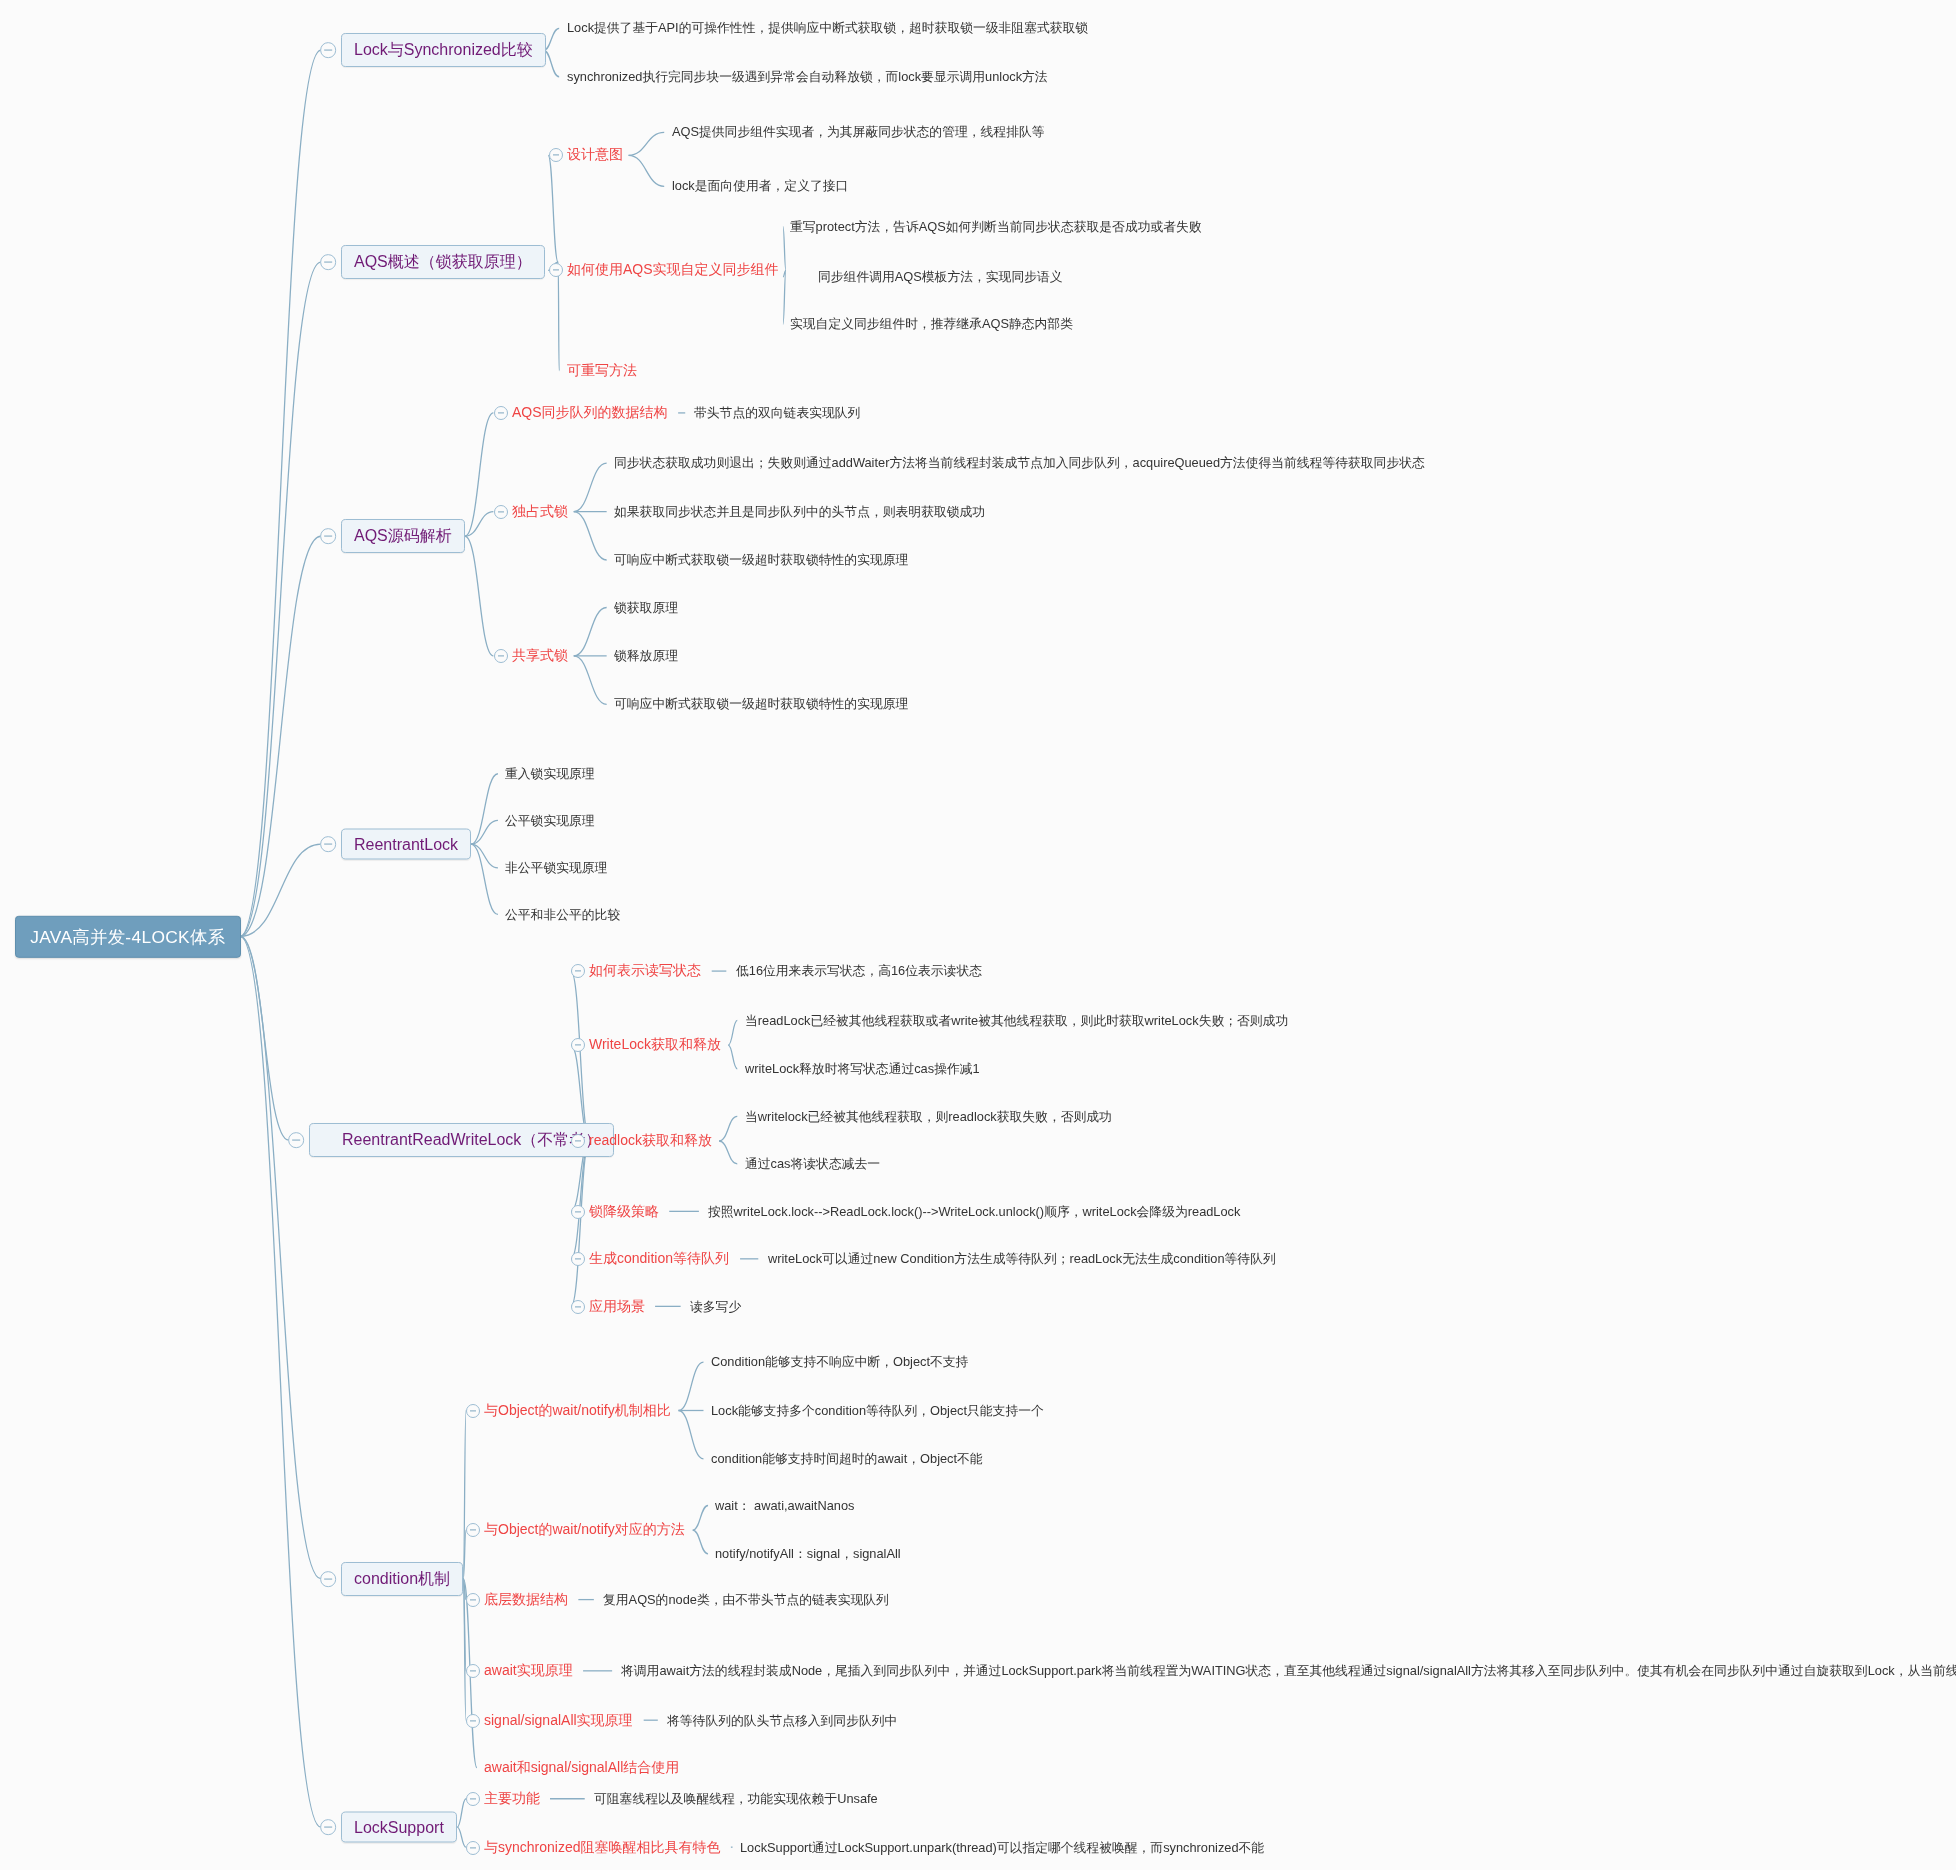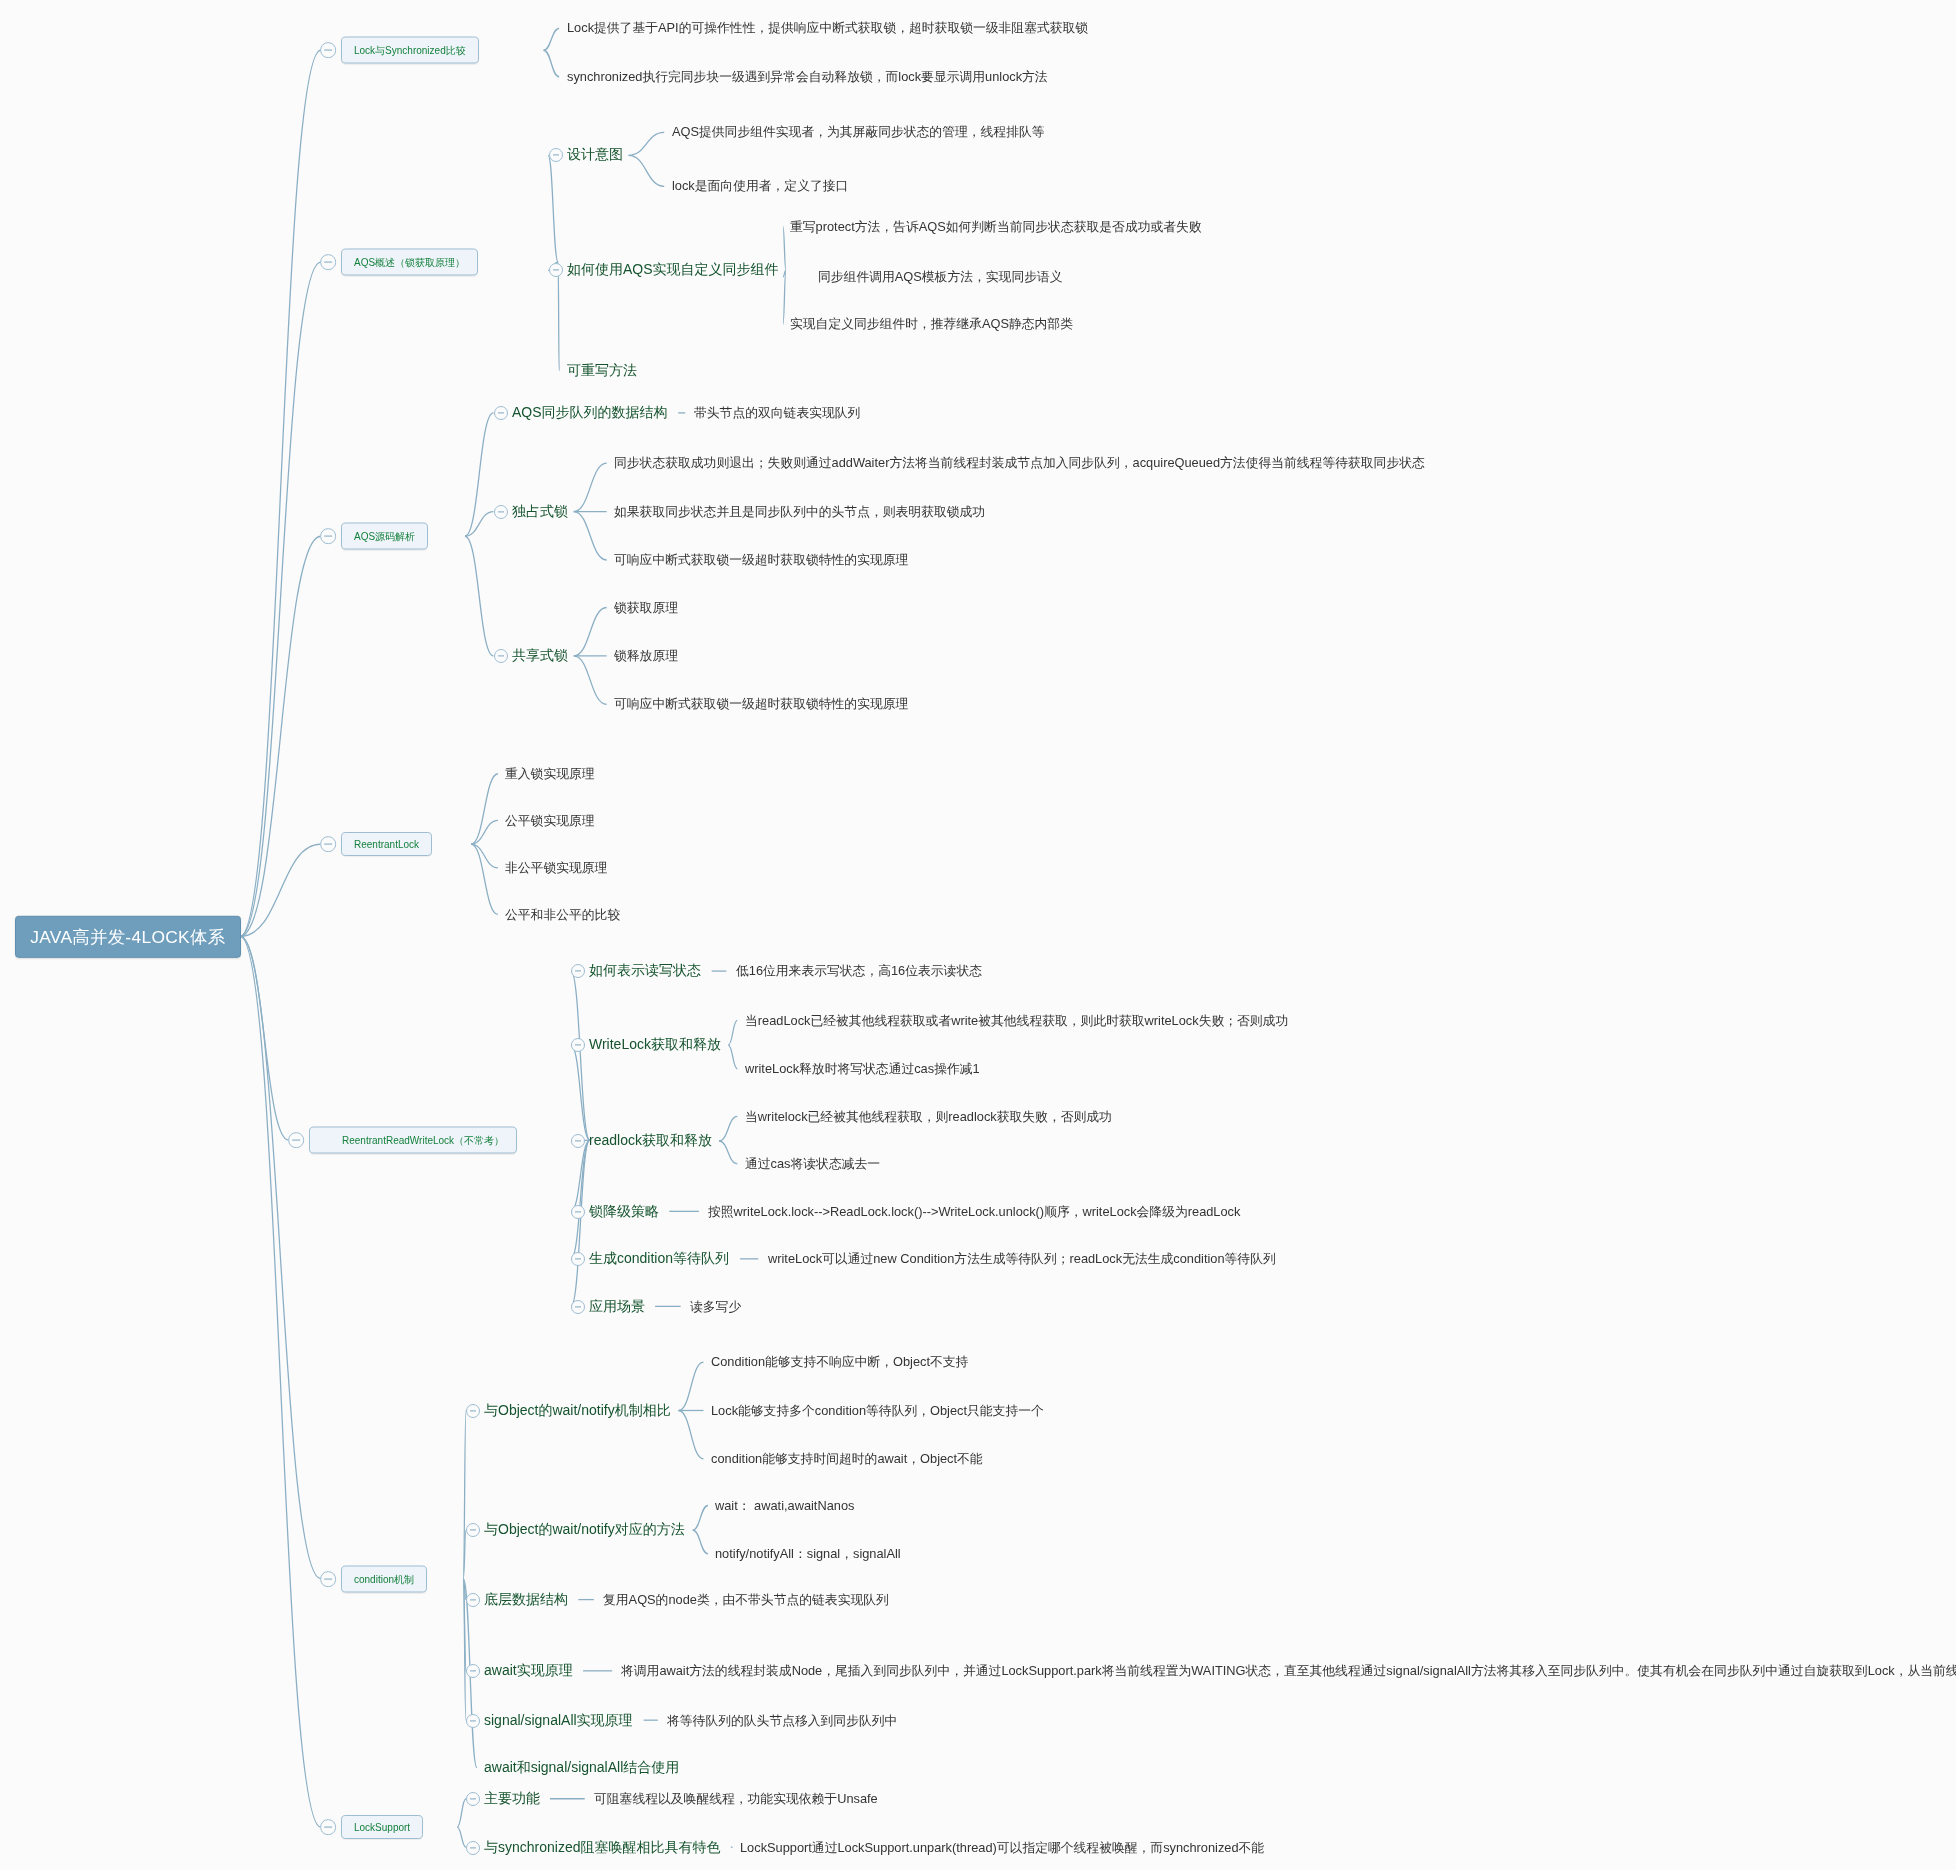--- a/index.html
+++ b/index.html
@@ -46,27 +46,27 @@
     padding: 8.2px 14.6px;
     font-size: 17.4px;
     letter-spacing: 0.3px;
     box-shadow: 0 0.9px 1.8px rgba(0,0,0,.12);
   }
   .lvl1 {
     background: #eef4f9;
     border: 0.9px solid #9dbdd3;
     border-radius: 4.6px;
     padding: 5.5px 12px;
-    font-size: 10px;
-    color: #15803d;
+    font-size: 16px;
+    color: #701a75;
     box-shadow: 0 0.9px 0.9px rgba(0,0,0,.06);
   }
   .lvl2 {
     font-size: 14px;
-    color: #14532d;
+    color: #ef4444;
     padding: 1.8px 0;
   }
   .lvl3 {
     font-size: 12.8px;
     color: #333333;
     padding: 0.9px 0;
   }
   
   .toggle {
     position: absolute;

